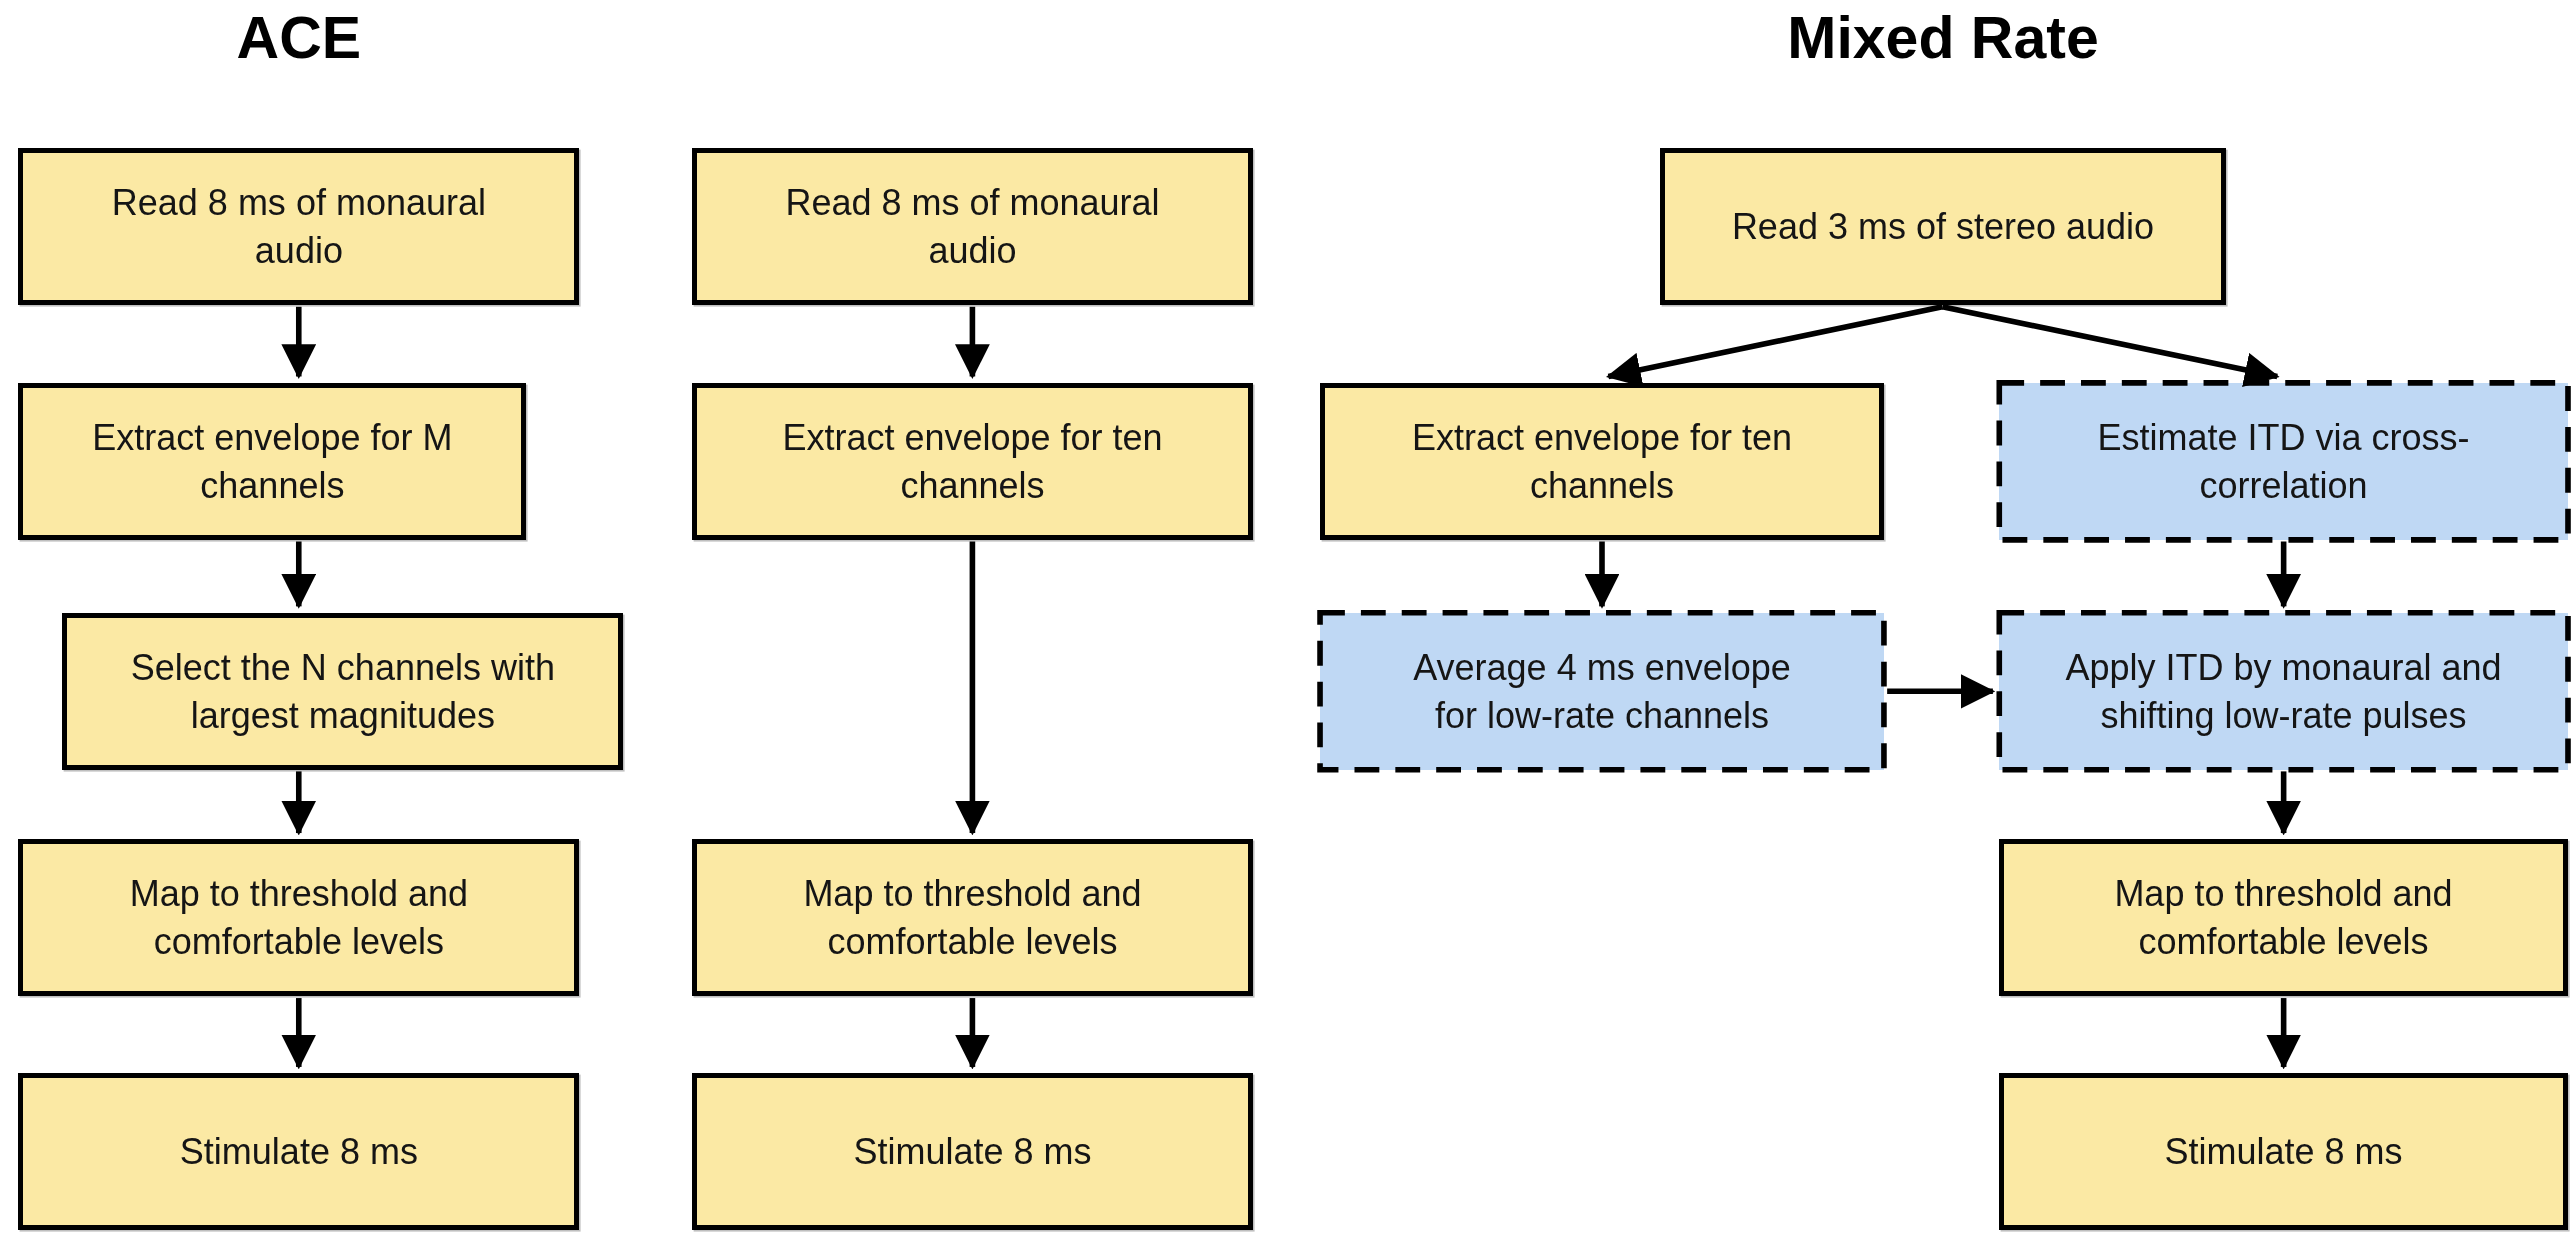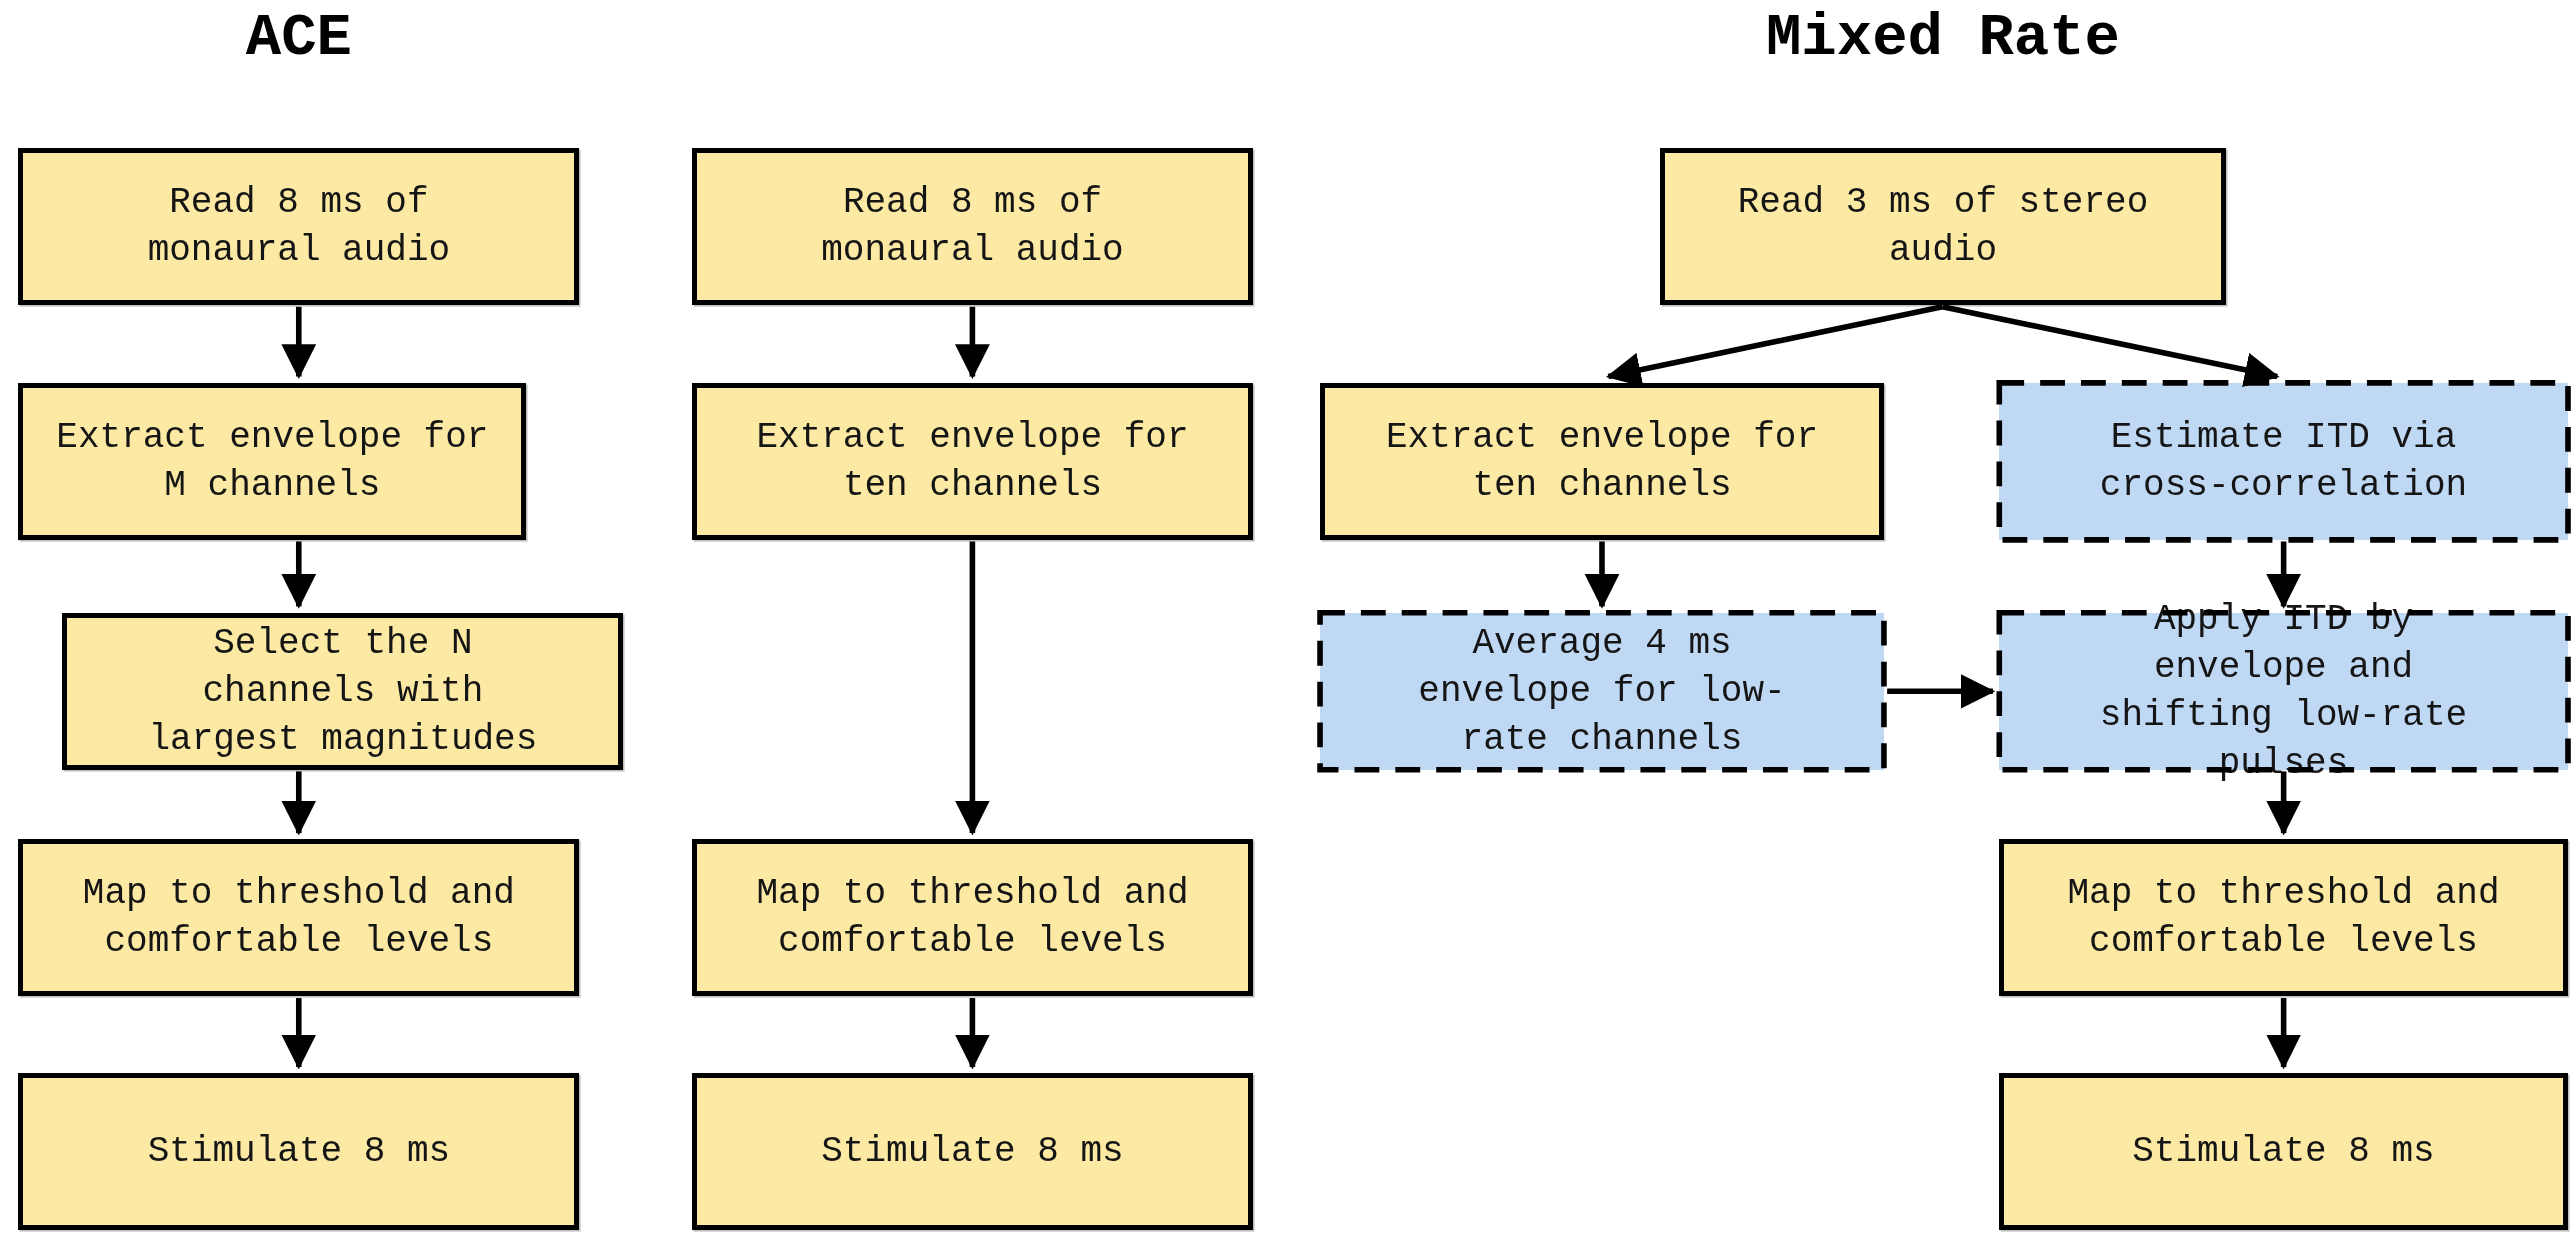--- a/index.html
+++ b/index.html
@@ -3,21 +3,21 @@
 <meta charset="utf-8">
 <style>
   :root{
     --background:#FFFFFF; --yellow-fill:#FBE9A4; --blue-fill:#BFD8F4;
     --outline:#000000; --text:#151515;
   }
   html,body{margin:0;padding:0;background:var(--background);}
   #canvas{
     position:relative; width:2576px; height:1252px; overflow:hidden;
     background:var(--background);
-    font-family:Liberation Mono, monospace; color:var(--text);border-radius:7px;
+    font-family:Liberation Sans, sans-serif; color:var(--text);border-radius:7px;
   }
   .col-header{
     position:absolute; top:0; height:77px; line-height:77px;
     text-align:center; font-size:59px; font-weight:bold; color:#000;
     white-space:nowrap;
   }
   .box{
     position:absolute; box-sizing:border-box;
     display:flex; align-items:center; justify-content:center;
     text-align:center; font-size:36px; line-height:48px;
@@ -84,21 +84,21 @@
   <div class="box solid-yellow" style="left:1320px;top:383px;width:564px;height:157px;">
     <span class="label">Extract envelope for ten channels</span>
   </div>
   <div class="box dashed-blue" style="left:1999px;top:383px;width:569px;height:157px;">
     <span class="label">Estimate ITD via cross-correlation</span>
   </div>
   <div class="box dashed-blue" style="left:1320px;top:613px;width:564px;height:157px;">
     <span class="label w520">Average 4 ms envelope for low-rate channels</span>
   </div>
   <div class="box dashed-blue" style="left:1999px;top:613px;width:569px;height:157px;">
-    <span class="label">Apply ITD by envelope and shifting low-rate pulses</span>
+    <span class="label">Apply ITD by monaural and shifting low-rate pulses</span>
   </div>
   <div class="box solid-yellow" style="left:1999px;top:839px;width:569px;height:157px;">
     <span class="label">Map to threshold and comfortable levels</span>
   </div>
   <div class="box solid-yellow" style="left:1999px;top:1073px;width:569px;height:157px;">
     <span class="label">Stimulate 8 ms</span>
   </div>
 
   <svg id="connector-layer" viewBox="0 0 3216 1563" aria-hidden="true">
     <defs>

